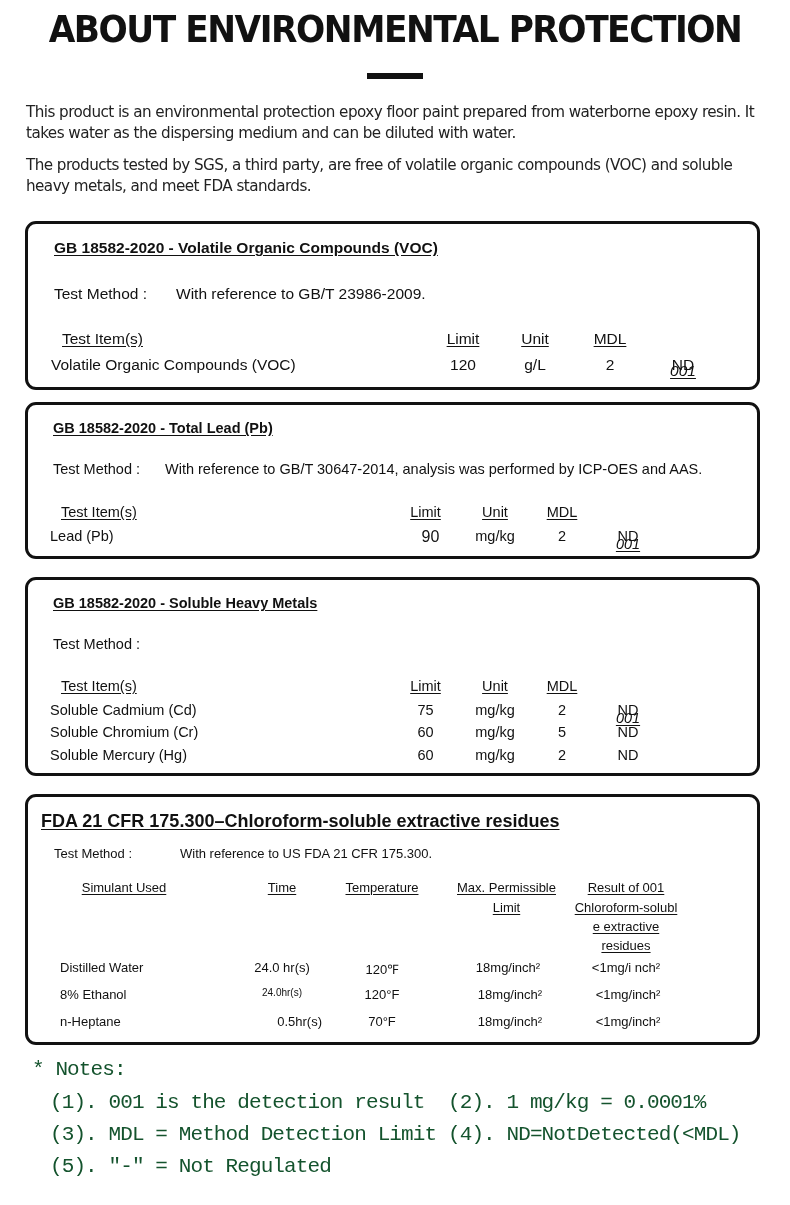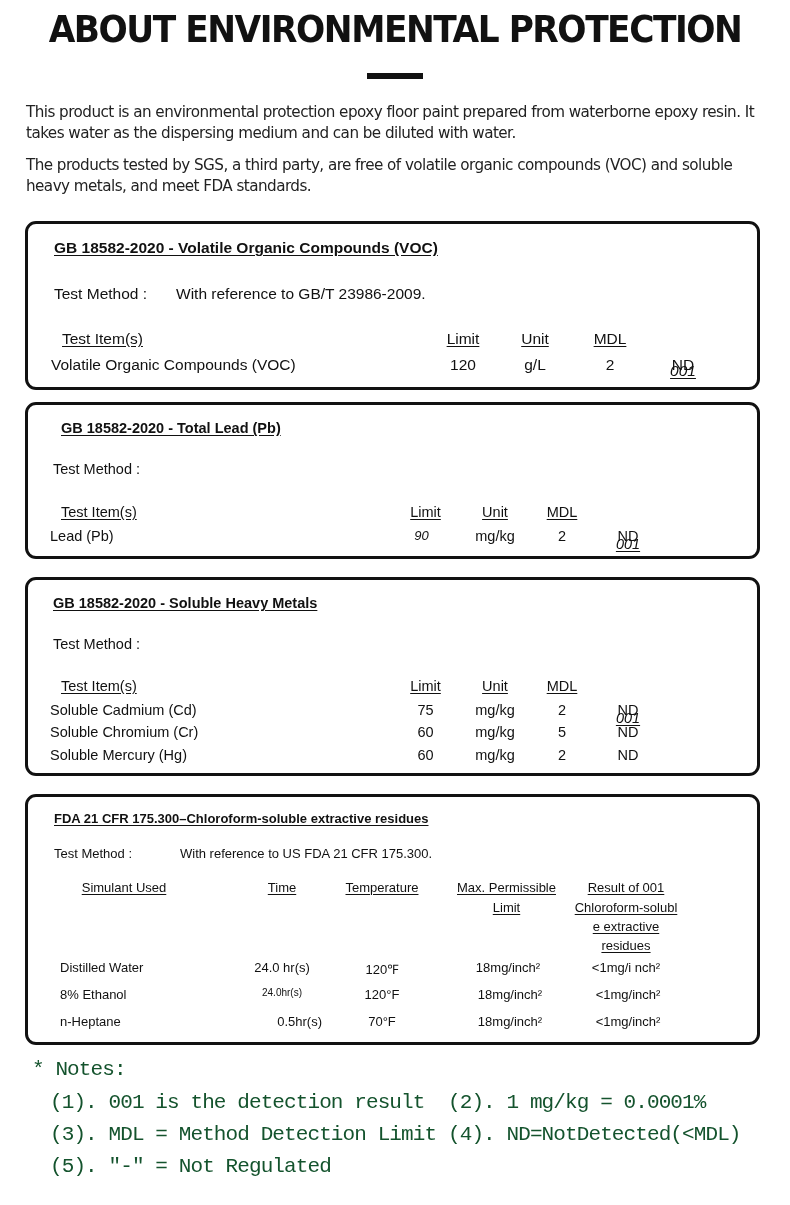--- a/index.html
+++ b/index.html
@@ -44,32 +44,33 @@
   <div>
     <div class="txt" style="left:23px; top:132px; font-size:15.5px;">Volatile Organic Compounds (VOC)</div>
     <div class="txt c" style="left:405px; width:60px; top:132px; font-size:15.5px;">120</div>
     <div class="txt c" style="left:482px; width:50px; top:132px; font-size:15.5px;">g/L</div>
     <div class="txt c" style="left:557px; width:50px; top:132px; font-size:15.5px;">2</div>
     <div class="txt c" style="left:630px; width:50px; top:132px; font-size:15.5px;">ND</div>
   </div>
 </div>
 
 <div class="abs box" style="top:402px; height:157px;">
-  <div class="txt h" style="left:25px; top:15px; font-size:14.5px;margin-left:8px;">GB 18582-2020 - Total Lead (Pb)</div>
+  <div class="txt h" style="left:25px; top:15px; font-size:14.5px;">GB 18582-2020 - Total Lead (Pb)</div>
   <div class="txt" style="left:25px; top:56px; font-size:14.5px;">Test Method :</div>
+  <div class="txt" style="left:137px; top:56px; font-size:14.5px;">With reference to GB/T 30647-2014, analysis was performed by ICP-OES and AAS.</div>
 
   <div class="txt u" style="left:33px; top:99px; font-size:14.5px;">Test Item(s)</div>
   <div class="txt u c" style="left:370px; width:55px; top:99px; font-size:14.5px;">Limit</div>
   <div class="txt u c" style="left:442px; width:50px; top:99px; font-size:14.5px;">Unit</div>
   <div class="txt u c" style="left:509px; width:50px; top:99px; font-size:14.5px;">MDL</div>
   <div class="txt u c i" style="left:575px; width:50px; top:99px; font-size:14.5px;">001</div>
 
   <div>
     <div class="txt" style="left:22px; top:123px; font-size:14.5px;">Lead (Pb)</div>
-    <div class="txt c" style="left:366px; width:55px; top:123px; font-size:13px;font-style:italic;">90</div>
+    <div class="txt c" style="left:375px; width:55px; top:123px; font-size:16px;">90</div>
     <div class="txt c" style="left:442px; width:50px; top:123px; font-size:14.5px;">mg/kg</div>
     <div class="txt c" style="left:509px; width:50px; top:123px; font-size:14.5px;">2</div>
     <div class="txt c" style="left:575px; width:50px; top:123px; font-size:14.5px;">ND</div>
   </div>
 </div>
 
 <div class="abs box" style="top:577px; height:199px;">
   <div class="txt h" style="left:25px; top:15px; font-size:14.5px;">GB 18582-2020 - Soluble Heavy Metals</div>
   <div class="txt" style="left:25px; top:56px; font-size:14.5px;">Test Method :</div>
 
@@ -96,21 +97,21 @@
   <div>
     <div class="txt" style="left:22px; top:167px; font-size:14.5px;">Soluble Mercury (Hg)</div>
     <div class="txt c" style="left:370px; width:55px; top:167px; font-size:14.5px;">60</div>
     <div class="txt c" style="left:442px; width:50px; top:167px; font-size:14.5px;">mg/kg</div>
     <div class="txt c" style="left:509px; width:50px; top:167px; font-size:14.5px;">2</div>
     <div class="txt c" style="left:575px; width:50px; top:167px; font-size:14.5px;">ND</div>
   </div>
 </div>
 
 <div class="abs box" style="top:794px; height:251px;">
-  <div class="txt h" style="left:26px; top:14px; font-size:13px;">FDA 21 CFR 175.300–Chloroform-soluble extractive residues</div>
+  <div class="txt h" style="left:13px; top:14px; font-size:18px;">FDA 21 CFR 175.300–Chloroform-soluble extractive residues</div>
   <div class="txt" style="left:26px; top:49px; font-size:13px;">Test Method :</div>
   <div class="txt" style="left:152px; top:49px; font-size:13px;">With reference to US FDA 21 CFR 175.300.</div>
 
   <div class="txt u c" style="left:36px; width:120px; top:83px; font-size:13px;">Simulant Used</div>
   <div class="txt u c" style="left:224px; width:60px; top:83px; font-size:13px;">Time</div>
   <div class="txt u c" style="left:309px; width:90px; top:83px; font-size:13px;">Temperature</div>
   <div class="txt u c" style="left:420px; width:117px; top:83px; font-size:13px;">Max. Permissible</div>
   <div class="txt u c" style="left:420px; width:117px; top:103px; font-size:13px;">Limit</div>
   <div class="txt u c" style="left:538px; width:120px; top:83px; font-size:13px;">Result of 001</div>
   <div class="txt u c" style="left:538px; width:120px; top:103px; font-size:13px;">Chloroform-solubl</div>

